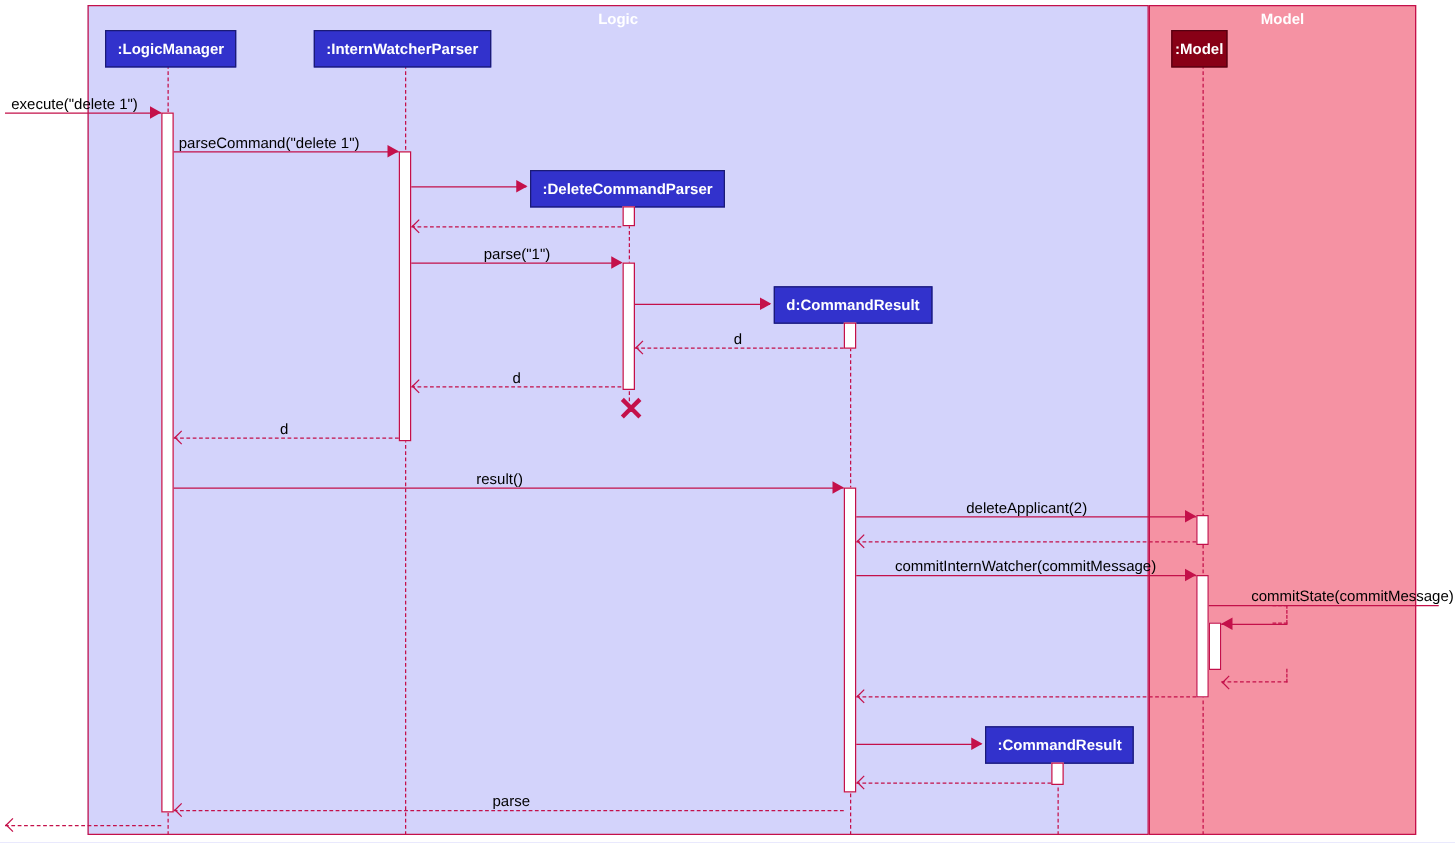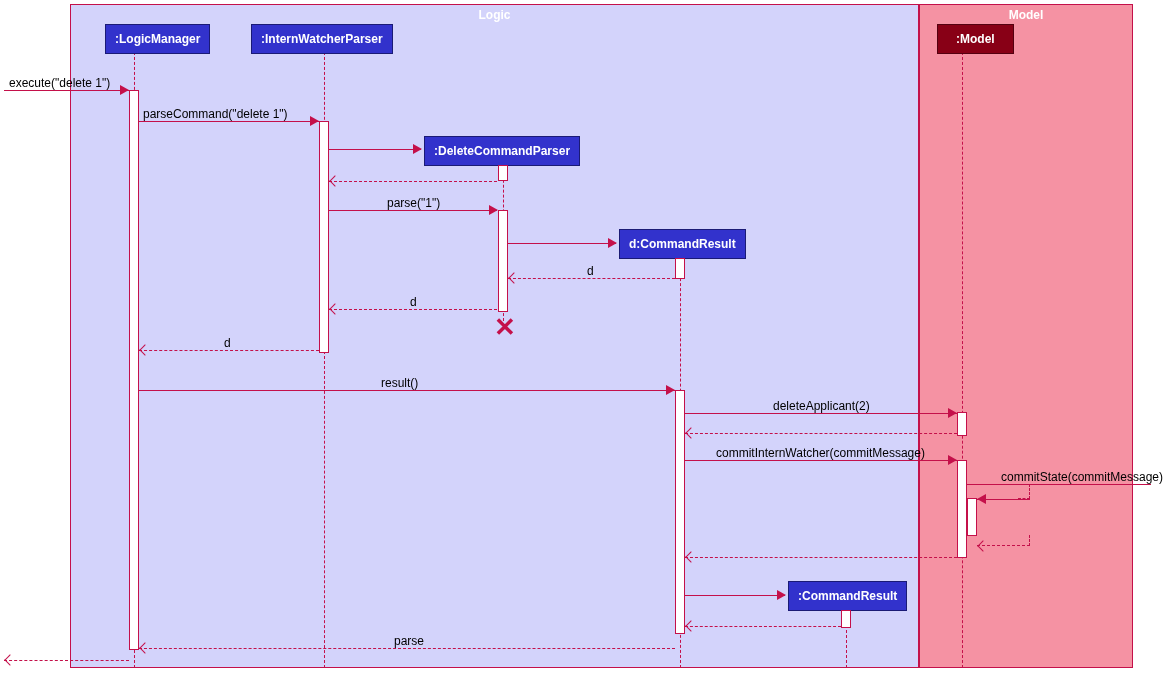--- a/index.html
+++ b/index.html
@@ -40,21 +40,21 @@
     padding: 7px 9px;
     text-align: center;
     font-weight: bold;
     white-space: nowrap;
   }
   .model-head {
     position: absolute;
     background: #880016;
     color: #fff;
     border: 1.5px solid #550010;
-    padding: 7px 18px;
+    padding: 7px 2px;
     text-align: center;
     font-weight: bold;
   }
   .lifeline {
     position: absolute;
     width: 0;
     border-left: 1.5px dashed #c4104a;
   }
   .activation {
     position: absolute;
@@ -114,21 +114,21 @@
   <div class="frame-label">Model</div>
 </div>
 
 <div class="lifeline" style="left:134px; top:52px; height:616px;"></div>
 <div class="lifeline" style="left:324px; top:52px; height:616px;"></div>
 <div class="lifeline" style="left:503px; top:165px; height:156px;"></div>
 <div class="lifeline" style="left:680px; top:258px; height:410px;"></div>
 <div class="lifeline" style="left:846px; top:610px; height:58px;"></div>
 <div class="lifeline" style="left:962px; top:52px; height:616px;"></div>
 
-<div class="lifeline-box" style="left:84px; top:24px;margin-left:21px;">:LogicManager</div>
+<div class="lifeline-box" style="left:84px; top:24px;">:LogicManager</div>
 <div class="lifeline-box" style="left:251px; top:24px;">:InternWatcherParser</div>
 <div class="lifeline-box" style="left:424px; top:136px;">:DeleteCommandParser</div>
 <div class="lifeline-box" style="left:619px; top:229px;">d:CommandResult</div>
 <div class="lifeline-box" style="left:788px; top:581px;">:CommandResult</div>
 <div class="model-head" style="left:937px; top:24px;">:Model</div>
 
 <div class="activation" style="left:129px; top:90px; height:560px;"></div>
 <div class="activation" style="left:319px; top:121px; height:232px;"></div>
 <div class="activation" style="left:498px; top:165px; height:16px;"></div>
 <div class="activation" style="left:498px; top:210px; height:102px;"></div>

